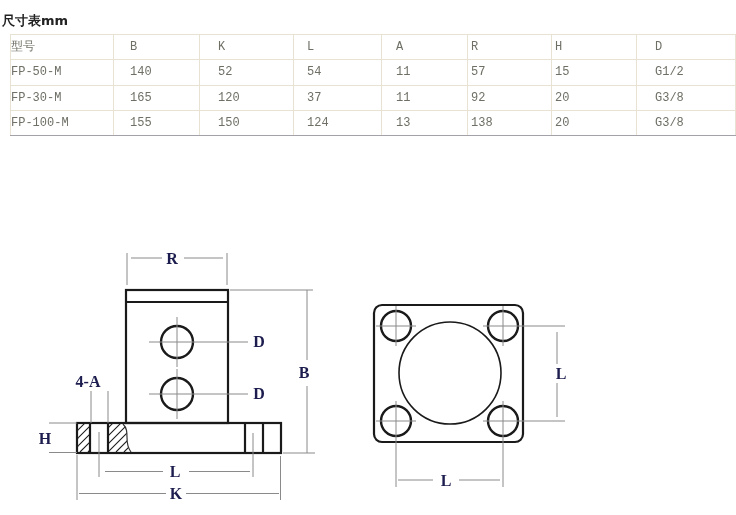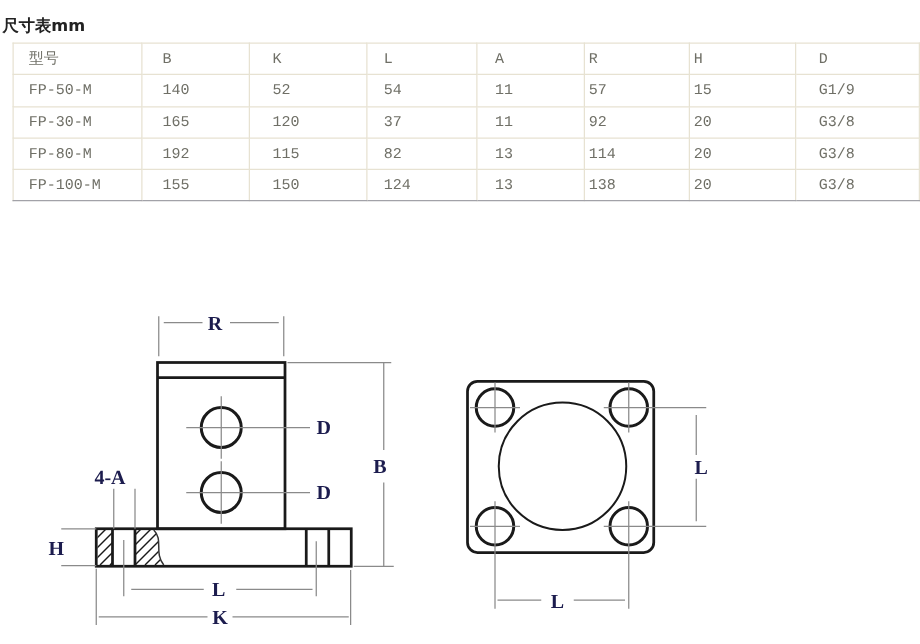--- a/index.html
+++ b/index.html
@@ -6,21 +6,21 @@
   .page{position:relative;width:736px;height:515px;background:#ffffff;overflow:hidden;
         font-family:"Liberation Sans","DejaVu Sans",sans-serif;}
   .title{position:absolute;left:2px;top:12px;font-size:13px;font-weight:bold;color:#222222;
          font-family:"DejaVu Sans","Liberation Sans",sans-serif;}
   table.dims{position:absolute;left:10px;top:34px;width:725px;border-collapse:collapse;
         table-layout:fixed;font-family:"Liberation Mono","DejaVu Sans Mono",monospace;
         font-size:12px;color:#6f6f66;}
   table.dims th,table.dims td{border:1px solid #e7e2d2;font-weight:normal;text-align:left;
         height:24.3px;padding:0;line-height:1;white-space:pre;overflow:hidden;vertical-align:middle;}
   table.dims tbody tr:last-child td{border-bottom:1px solid #a2a2a8;}
-  table.dims th:nth-child(1),table.dims td:nth-child(1){padding-left:12px;}
+  table.dims th:nth-child(1),table.dims td:nth-child(1){padding-left:0;}
   table.dims th:nth-child(2),table.dims td:nth-child(2){padding-left:16px;}
   table.dims th:nth-child(3),table.dims td:nth-child(3){padding-left:18px;}
   table.dims th:nth-child(4),table.dims td:nth-child(4){padding-left:13px;}
   table.dims th:nth-child(5),table.dims td:nth-child(5){padding-left:14px;}
   table.dims th:nth-child(6),table.dims td:nth-child(6){padding-left:3px;}
   table.dims th:nth-child(7),table.dims td:nth-child(7){padding-left:3px;}
   table.dims th:nth-child(8),table.dims td:nth-child(8){padding-left:18px;}
   svg.draw{position:absolute;left:0;top:0;}
   .outline{stroke:#1a1a1a;stroke-width:2.2;fill:none;}
   .outline-thin{stroke:#1a1a1a;stroke-width:1.6;fill:none;}
@@ -63,39 +63,29 @@
       </thead>
     <tbody>
         <tr>
           <td>FP-50-M</td>
           <td>140</td>
           <td>52</td>
           <td>54</td>
           <td>11</td>
           <td>57</td>
           <td>15</td>
-          <td>G1/9</td>
+          <td>G1/2</td>
         </tr>
         <tr>
           <td>FP-30-M</td>
           <td>165</td>
           <td>120</td>
           <td>37</td>
           <td>11</td>
           <td>92</td>
-          <td>20</td>
-          <td>G3/8</td>
-        </tr>
-        <tr>
-          <td>FP-80-M</td>
-          <td>192</td>
-          <td>115</td>
-          <td>82</td>
-          <td>13</td>
-          <td>114</td>
           <td>20</td>
           <td>G3/8</td>
         </tr>
         <tr>
           <td>FP-100-M</td>
           <td>155</td>
           <td>150</td>
           <td>124</td>
           <td>13</td>
           <td>138</td>

